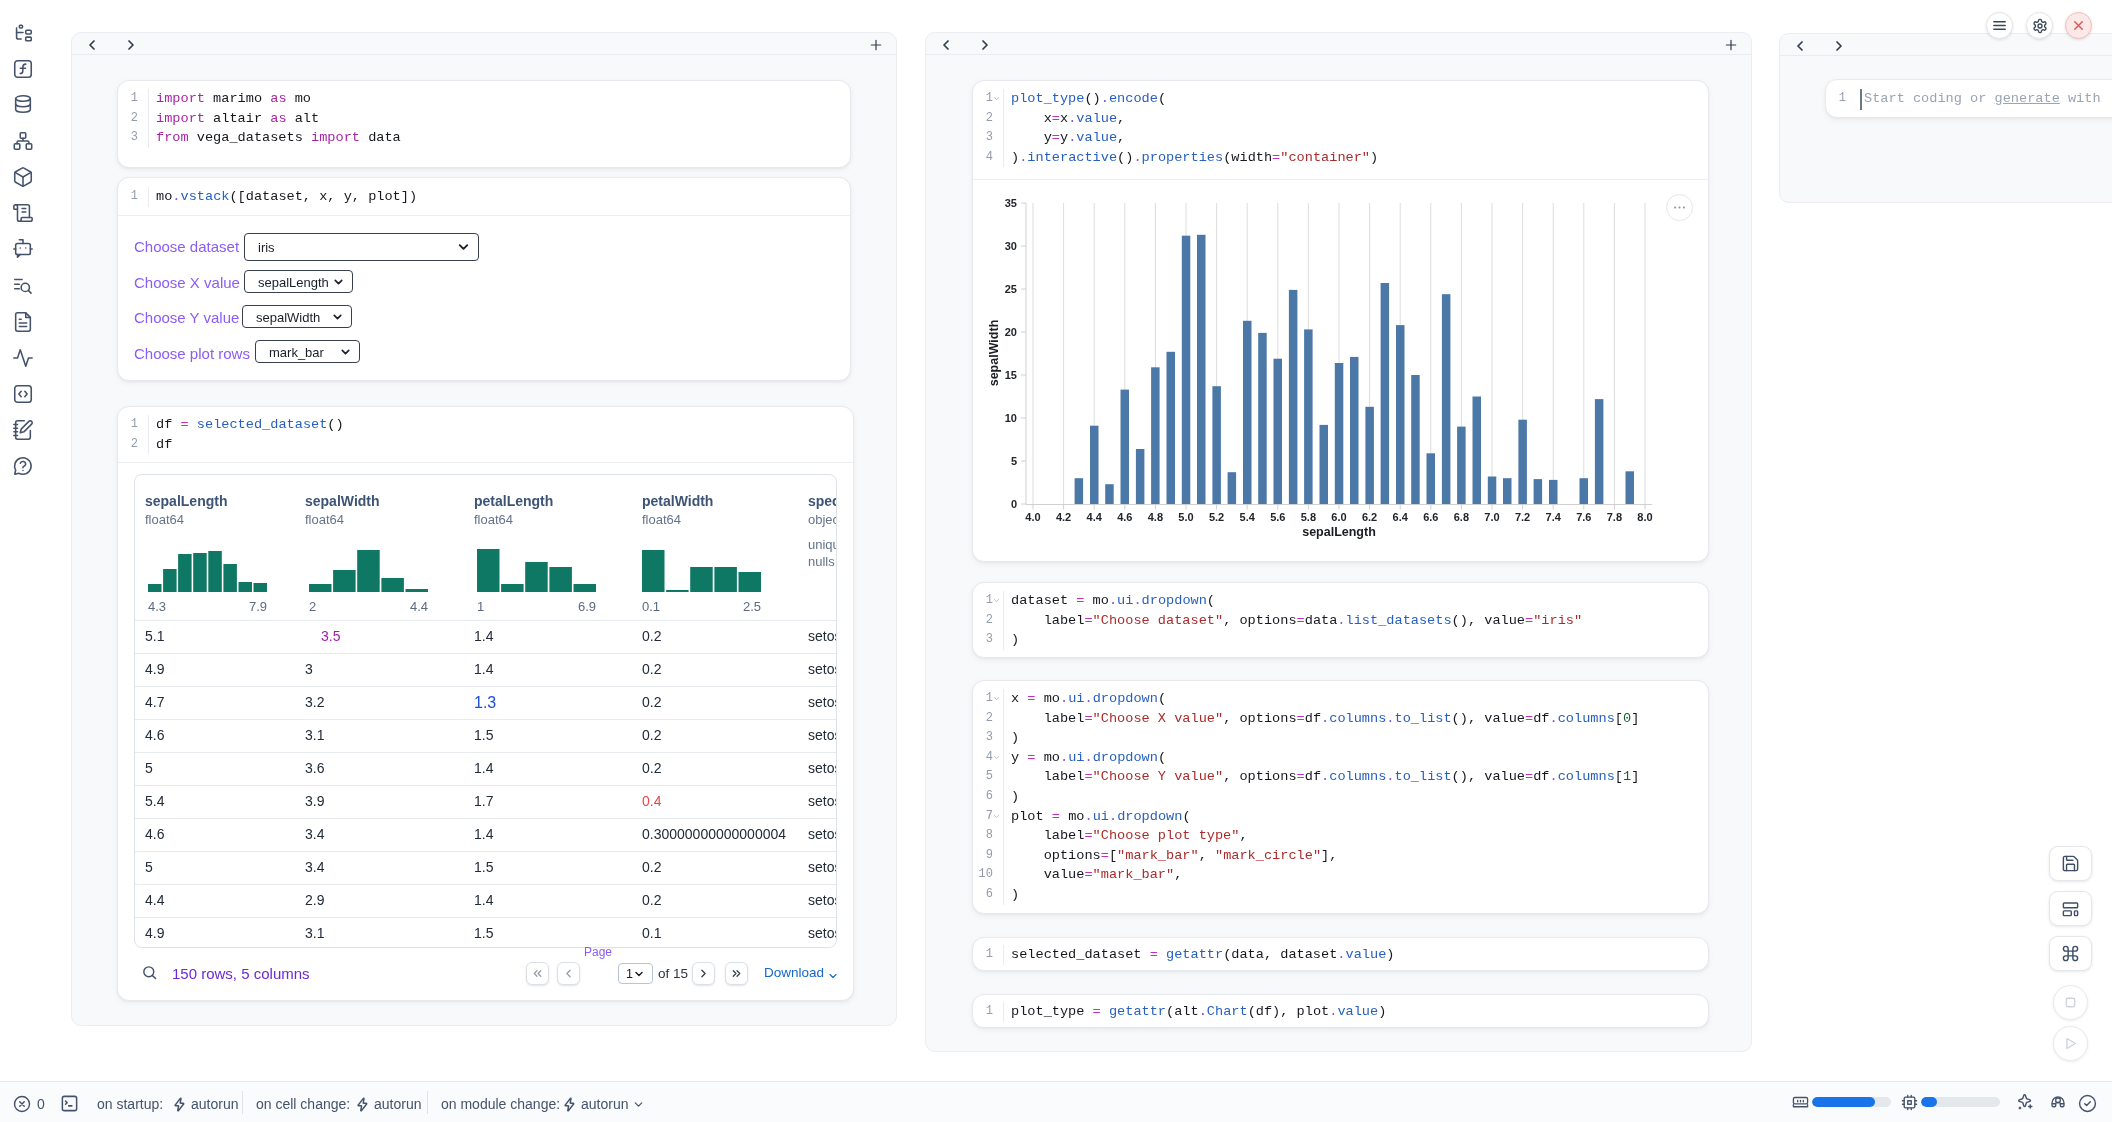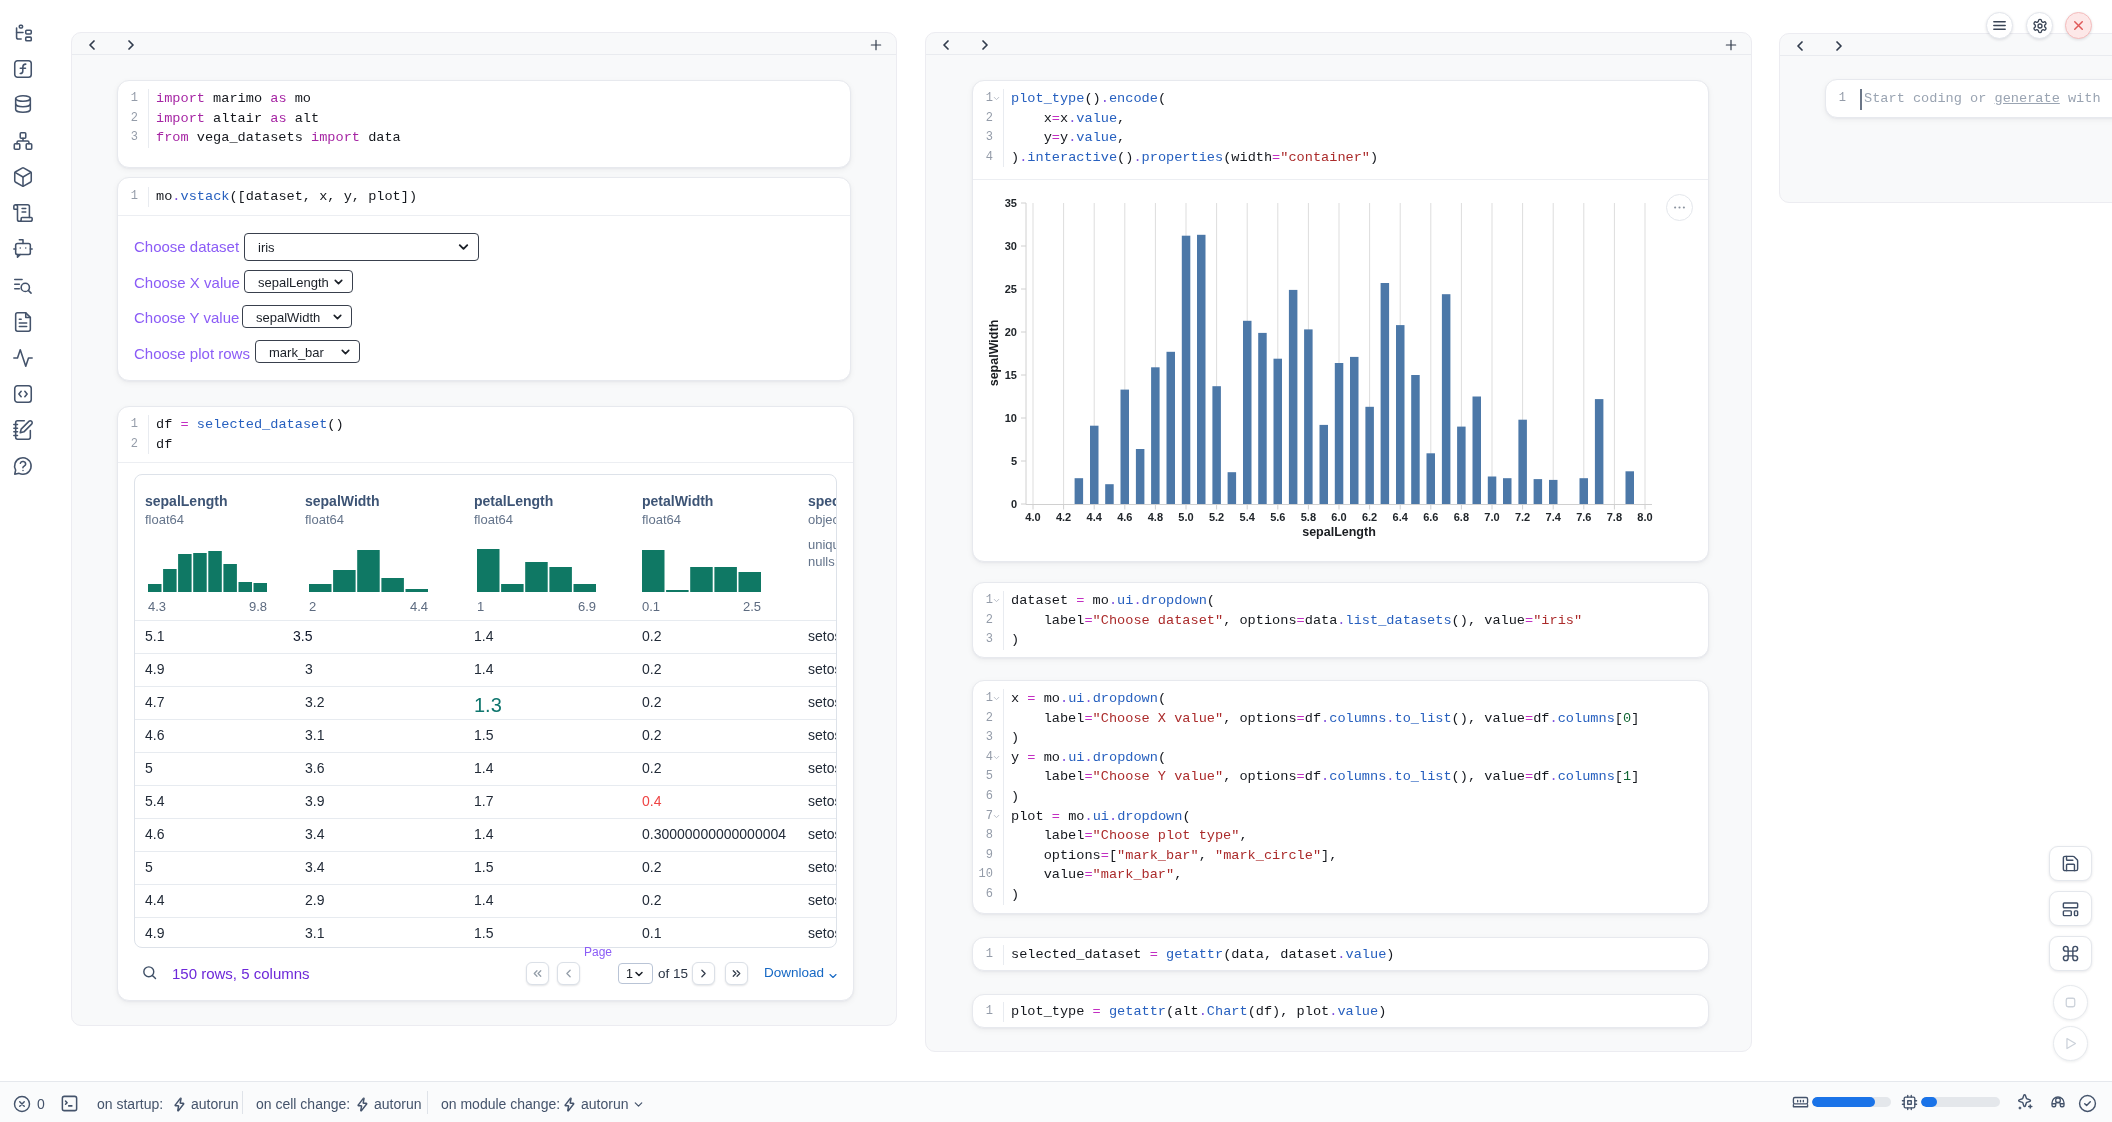--- a/index.html
+++ b/index.html
@@ -223,43 +223,43 @@
             <rect x="96.5" y="44" width="22.5" height="8" fill="#0f7864"></rect>
           </svg>
       <svg style="position:absolute;left:507px;top:65px" width="120" height="52">
             <rect x="0.0" y="10" width="22.5" height="42" fill="#0f7864"></rect>
             <rect x="24.1" y="50" width="22.5" height="2" fill="#0f7864"></rect>
             <rect x="48.2" y="27" width="22.5" height="25" fill="#0f7864"></rect>
             <rect x="72.4" y="27" width="22.5" height="25" fill="#0f7864"></rect>
             <rect x="96.5" y="32" width="22.5" height="20" fill="#0f7864"></rect>
           </svg>
       <span style="position:absolute;left:13px;top:124px;font-size:13px;color:#5d6b80">4.3</span>
-      <span style="position:absolute;left:92px;top:124px;width:40px;text-align:right;font-size:13px;color:#5d6b80">9.8</span>
+      <span style="position:absolute;left:92px;top:124px;width:40px;text-align:right;font-size:13px;color:#5d6b80">7.9</span>
       <span style="position:absolute;left:174px;top:124px;font-size:13px;color:#5d6b80">2</span>
       <span style="position:absolute;left:253px;top:124px;width:40px;text-align:right;font-size:13px;color:#5d6b80">4.4</span>
       <span style="position:absolute;left:342px;top:124px;font-size:13px;color:#5d6b80">1</span>
       <span style="position:absolute;left:421px;top:124px;width:40px;text-align:right;font-size:13px;color:#5d6b80">6.9</span>
       <span style="position:absolute;left:507px;top:124px;font-size:13px;color:#5d6b80">0.1</span>
       <span style="position:absolute;left:586px;top:124px;width:40px;text-align:right;font-size:13px;color:#5d6b80">2.5</span>
       <div style="position:absolute;left:0;top:145px;width:703px;height:33px;border-top:1px solid #e7ebf0"></div>
       <span style="position:absolute;left:10px;top:153px;font-size:14px;color:#222b38">5.1</span>
-      <span style="position:absolute;left:158px;top:153px;font-size:14px;color:#0f172a">3.5</span>
+      <span style="position:absolute;left:186px;top:153px;font-size:14px;color:#a21caf">3.5</span>
       <span style="position:absolute;left:339px;top:153px;font-size:14px;color:#222b38">1.4</span>
       <span style="position:absolute;left:507px;top:153px;font-size:14px;color:#222b38">0.2</span>
       <span style="position:absolute;left:673px;top:153px;font-size:14px;color:#222b38">setosa</span>
       <div style="position:absolute;left:0;top:178px;width:703px;height:33px;border-top:1px solid #e7ebf0"></div>
       <span style="position:absolute;left:10px;top:186px;font-size:14px;color:#222b38">4.9</span>
       <span style="position:absolute;left:170px;top:186px;font-size:14px;color:#222b38">3</span>
       <span style="position:absolute;left:339px;top:186px;font-size:14px;color:#222b38">1.4</span>
       <span style="position:absolute;left:507px;top:186px;font-size:14px;color:#222b38">0.2</span>
       <span style="position:absolute;left:673px;top:186px;font-size:14px;color:#222b38">setosa</span>
       <div style="position:absolute;left:0;top:211px;width:703px;height:33px;border-top:1px solid #e7ebf0"></div>
       <span style="position:absolute;left:10px;top:219px;font-size:14px;color:#222b38">4.7</span>
       <span style="position:absolute;left:170px;top:219px;font-size:14px;color:#222b38">3.2</span>
-      <span style="position:absolute;left:339px;top:219px;font-size:20px;color:#0f766e">1.3</span>
+      <span style="position:absolute;left:339px;top:219px;font-size:16px;color:#1d4ed8">1.3</span>
       <span style="position:absolute;left:507px;top:219px;font-size:14px;color:#222b38">0.2</span>
       <span style="position:absolute;left:673px;top:219px;font-size:14px;color:#222b38">setosa</span>
       <div style="position:absolute;left:0;top:244px;width:703px;height:33px;border-top:1px solid #e7ebf0"></div>
       <span style="position:absolute;left:10px;top:252px;font-size:14px;color:#222b38">4.6</span>
       <span style="position:absolute;left:170px;top:252px;font-size:14px;color:#222b38">3.1</span>
       <span style="position:absolute;left:339px;top:252px;font-size:14px;color:#222b38">1.5</span>
       <span style="position:absolute;left:507px;top:252px;font-size:14px;color:#222b38">0.2</span>
       <span style="position:absolute;left:673px;top:252px;font-size:14px;color:#222b38">setosa</span>
       <div style="position:absolute;left:0;top:277px;width:703px;height:33px;border-top:1px solid #e7ebf0"></div>
       <span style="position:absolute;left:10px;top:285px;font-size:14px;color:#222b38">5</span>

